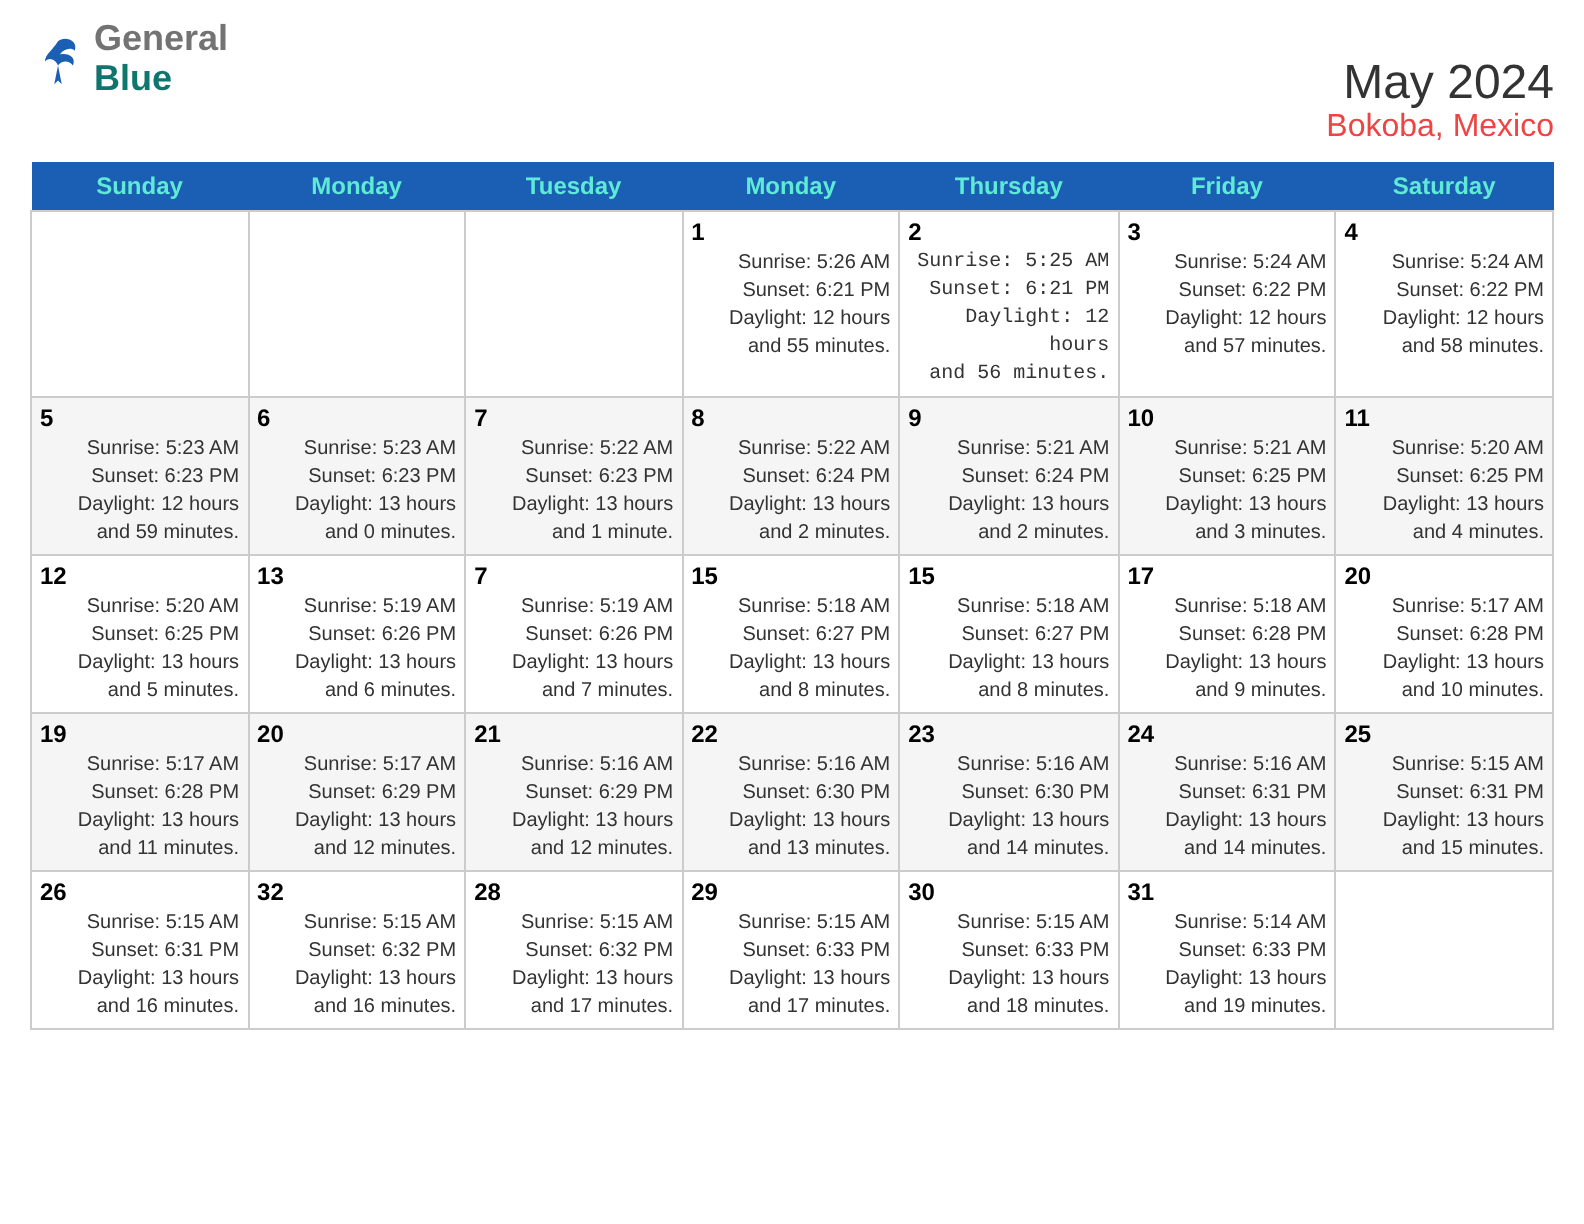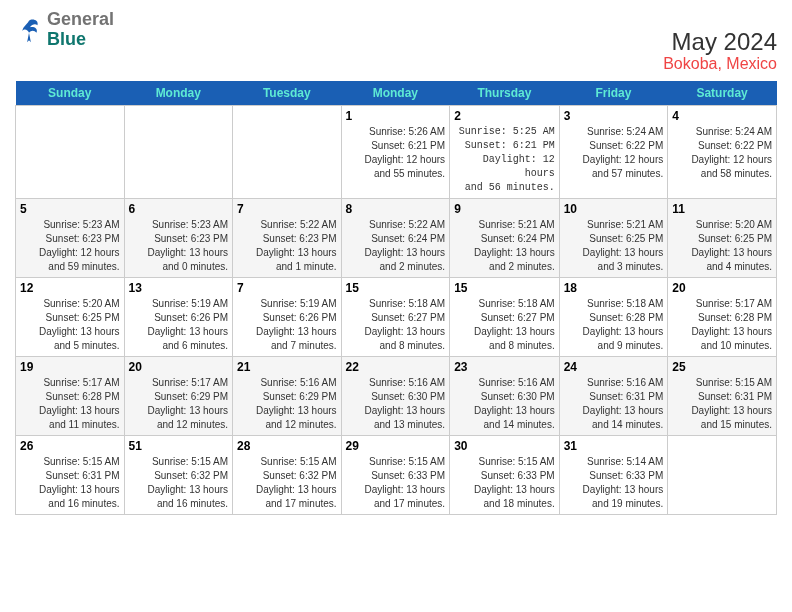--- a/index.html
+++ b/index.html
@@ -241,21 +241,21 @@
 and 8 minutes.</div>
           </td>
           <td>
             <span class="day-num">15</span>
             <div class="day-info" style="white-space: pre-line;">Sunrise: 5:18 AM
 Sunset: 6:27 PM
 Daylight: 13 hours
 and 8 minutes.</div>
           </td>
           <td>
-            <span class="day-num">18</span>
+            <span class="day-num">17</span>
             <div class="day-info" style="white-space: pre-line;">Sunrise: 5:18 AM
 Sunset: 6:28 PM
 Daylight: 13 hours
 and 9 minutes.</div>
           </td>
           <td>
             <span class="day-num">20</span>
             <div class="day-info" style="white-space: pre-line;">Sunrise: 5:17 AM
 Sunset: 6:28 PM
 Daylight: 13 hours
@@ -315,21 +315,21 @@
         </tr>
         <tr>
           <td>
             <span class="day-num">26</span>
             <div class="day-info" style="white-space: pre-line;">Sunrise: 5:15 AM
 Sunset: 6:31 PM
 Daylight: 13 hours
 and 16 minutes.</div>
           </td>
           <td>
-            <span class="day-num">51</span>
+            <span class="day-num">32</span>
             <div class="day-info" style="white-space: pre-line;">Sunrise: 5:15 AM
 Sunset: 6:32 PM
 Daylight: 13 hours
 and 16 minutes.</div>
           </td>
           <td>
             <span class="day-num">28</span>
             <div class="day-info" style="white-space: pre-line;">Sunrise: 5:15 AM
 Sunset: 6:32 PM
 Daylight: 13 hours

